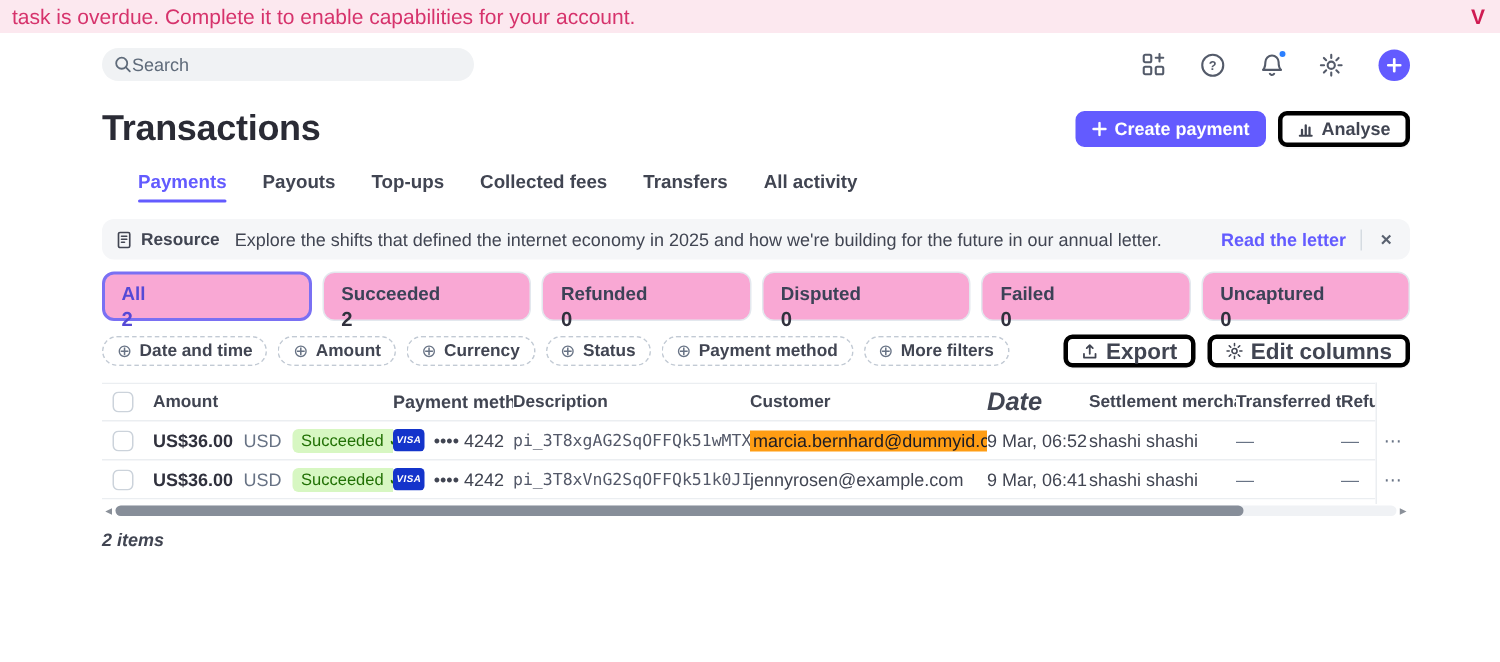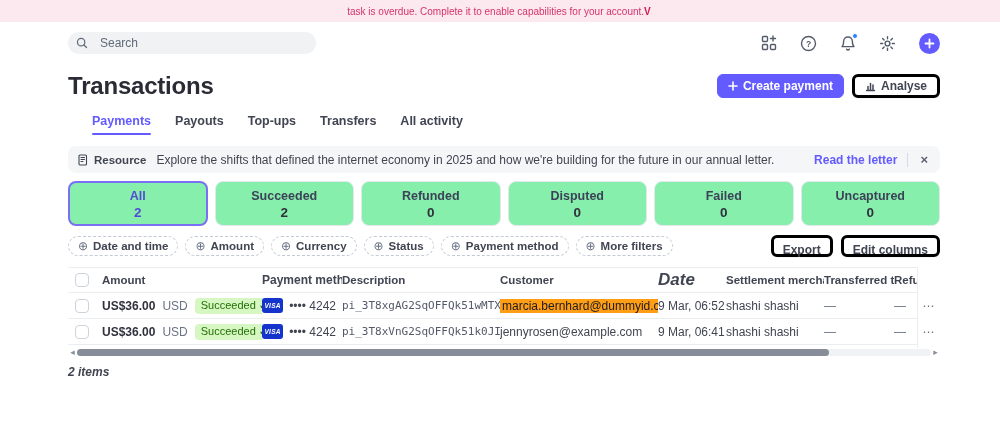--- a/index.html
+++ b/index.html
@@ -1,29 +1,29 @@
 <!DOCTYPE html>
 <html><head>
 <meta charset="utf-8">
 <style>
   * { margin:0; padding:0; box-sizing:border-box; }
   html,body { width:1000px; height:441px; background:#ffffff; overflow:hidden;
     font-family:"Liberation Sans", sans-serif; -webkit-font-smoothing:antialiased; }
 
   
   .alert-bar { height:22px; background:#fcе8ef; background:#fce8ef; display:flex;
-    align-items:center; justify-content:center; padding:0 10px 0 8px;
-    font-size:10px; color:#d6336c; }
+    align-items:center; justify-content:space-between; padding:0 10px 0 8px;
+    font-size:14px; color:#d6336c; }
   .alert-action { font-weight:700; color:#c8165026; color:#cf1b52; }
 
   
   .topbar { display:flex; align-items:center; justify-content:space-between;
     padding:10px 60px 8px 68px; }
   .search-box { width:248px; height:22px; background:#f0f2f4; border-radius:11px;
-    display:flex; align-items:center; gap:12px; padding:0 8px; }
+    display:flex; align-items:center; gap:0; padding:0 8px; }
   .search-box input { border:none; outline:none; background:transparent; font-size:12px;
     color:#30313d; width:100%; font-family:"Liberation Sans", sans-serif; }
   .search-box input::placeholder { color:#5f6b7a; }
   .top-icons { display:flex; align-items:center; gap:23px; }
   .icon-btn { position:relative; display:flex; align-items:center; justify-content:center;
     cursor:pointer; }
   .notif-dot { position:absolute; top:-2px; right:-2px; width:6px; height:6px;
     border-radius:50%; background:#2b7fff; border:1px solid #fff; }
   .plus-circle { width:21px; height:21px; border-radius:50%; background:#635bff;
     display:flex; align-items:center; justify-content:center; }
@@ -57,37 +57,37 @@
   .resource-text { font-size:12px; color:#414552; flex:1; white-space:nowrap;
     overflow:hidden; }
   .resource-link { font-size:12px; font-weight:600; color:#635bff; cursor:pointer;
     white-space:nowrap; }
   .resource-sep { width:1px; height:14px; background:#d5dbe1; }
   .resource-close { color:#5a6270; font-size:13px; font-weight:700; cursor:pointer;
     padding:0 2px; }
 
   
   .cards { display:flex; gap:7px; margin-top:8px; }
-  .card { flex:1; height:45px; border:1px solid #e3e8ee; border-radius:8px;
-    padding:7px 12px; background:#86efac; cursor:pointer;text-align:center; }
+  .card { flex:1; height:33px; border:1px solid #e3e8ee; border-radius:8px;
+    padding:7px 12px; background:#f9a8d4; cursor:pointer; }
   .card .card-label { font-size:12.5px; font-weight:600; color:#3c4257; }
   .card .card-count { font-size:13.5px; font-weight:700; color:#30313d; margin-top:2px; }
   .card.active { border:2px solid #7a70f3; padding:6px 11px; }
   .card.active .card-label, .card.active .card-count { color:#5549d6; }
 
   
   .filter-row { display:flex; align-items:center; justify-content:space-between;
     margin-top:9px; }
   .pills { display:flex; gap:7px; }
   .pill { display:inline-flex; align-items:center; gap:5px; height:20px; padding:0 9px;
     border:1px dashed #c2cad4; border-radius:999px; font-size:11.5px; font-weight:700;
     color:#414552; background:#fff; cursor:pointer; white-space:nowrap; }
   .pill .oplus { color:#687385; font-size:12px; font-weight:400; line-height:1; }
   .right-actions { display:flex; gap:8px; }
-  .btn-sm { height:22px; padding:0 9px; font-size:12px;flex-direction:column; }
+  .btn-sm { height:22px; padding:0 9px; font-size:15px; }
 
   
   .table-area { position:relative; margin-top:10px; width:872px; }
   .table-clip { width:849px; overflow:hidden; }
   .trow { display:flex; align-items:center; min-width:860px; height:26px;
     border-bottom:1px solid #ebeef1; }
   .thead { border-top:1px solid #ebeef1; font-size:11.5px; font-weight:700; color:#414552; }
   .cell { white-space:nowrap; overflow:hidden; flex:0 0 auto; padding-right:6px; }
   .c-cb { width:34px; display:flex; align-items:center; padding-left:7px; }
   .checkbox { width:14px; height:14px; border:1px solid #ccd3db; border-radius:4px;
@@ -201,20 +201,21 @@
           </svg>
         <span>Analyse</span>
       </div>
     </div>
   </div>
 
   <div class="tabs">
     <div class="tab active">Payments</div>
     <div class="tab">Payouts</div>
     <div class="tab">Top-ups</div>
+    <div class="tab">Collected fees</div>
     <div class="tab">Transfers</div>
     <div class="tab">All activity</div>
   </div>
 
   <div class="resource">
     <span class="resource-badge">
       <svg width="11" height="12" viewBox="0 0 11 12" fill="none" stroke="#414552" stroke-width="1.1" stroke-linejoin="round">
           <rect x="1" y="1" width="7.5" height="10" rx="1"></rect>
           <path d="M3 3.5h3.5M3 5.5h3.5M3 7.5h2" stroke-linecap="round"></path>
         </svg>

